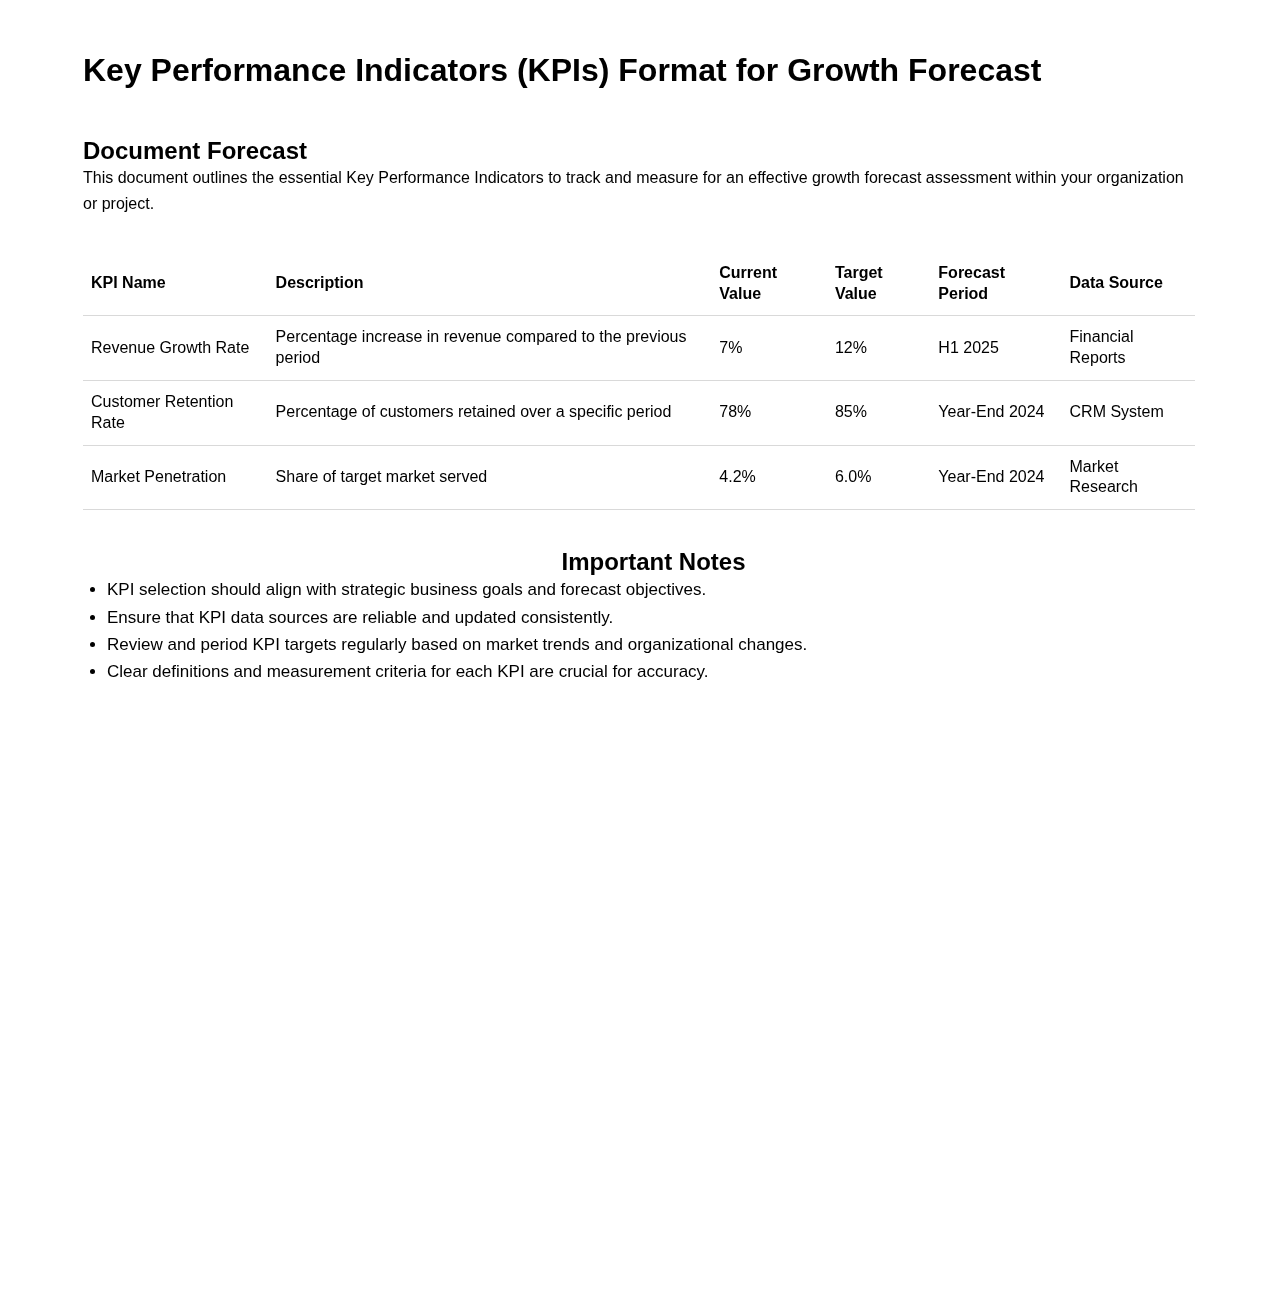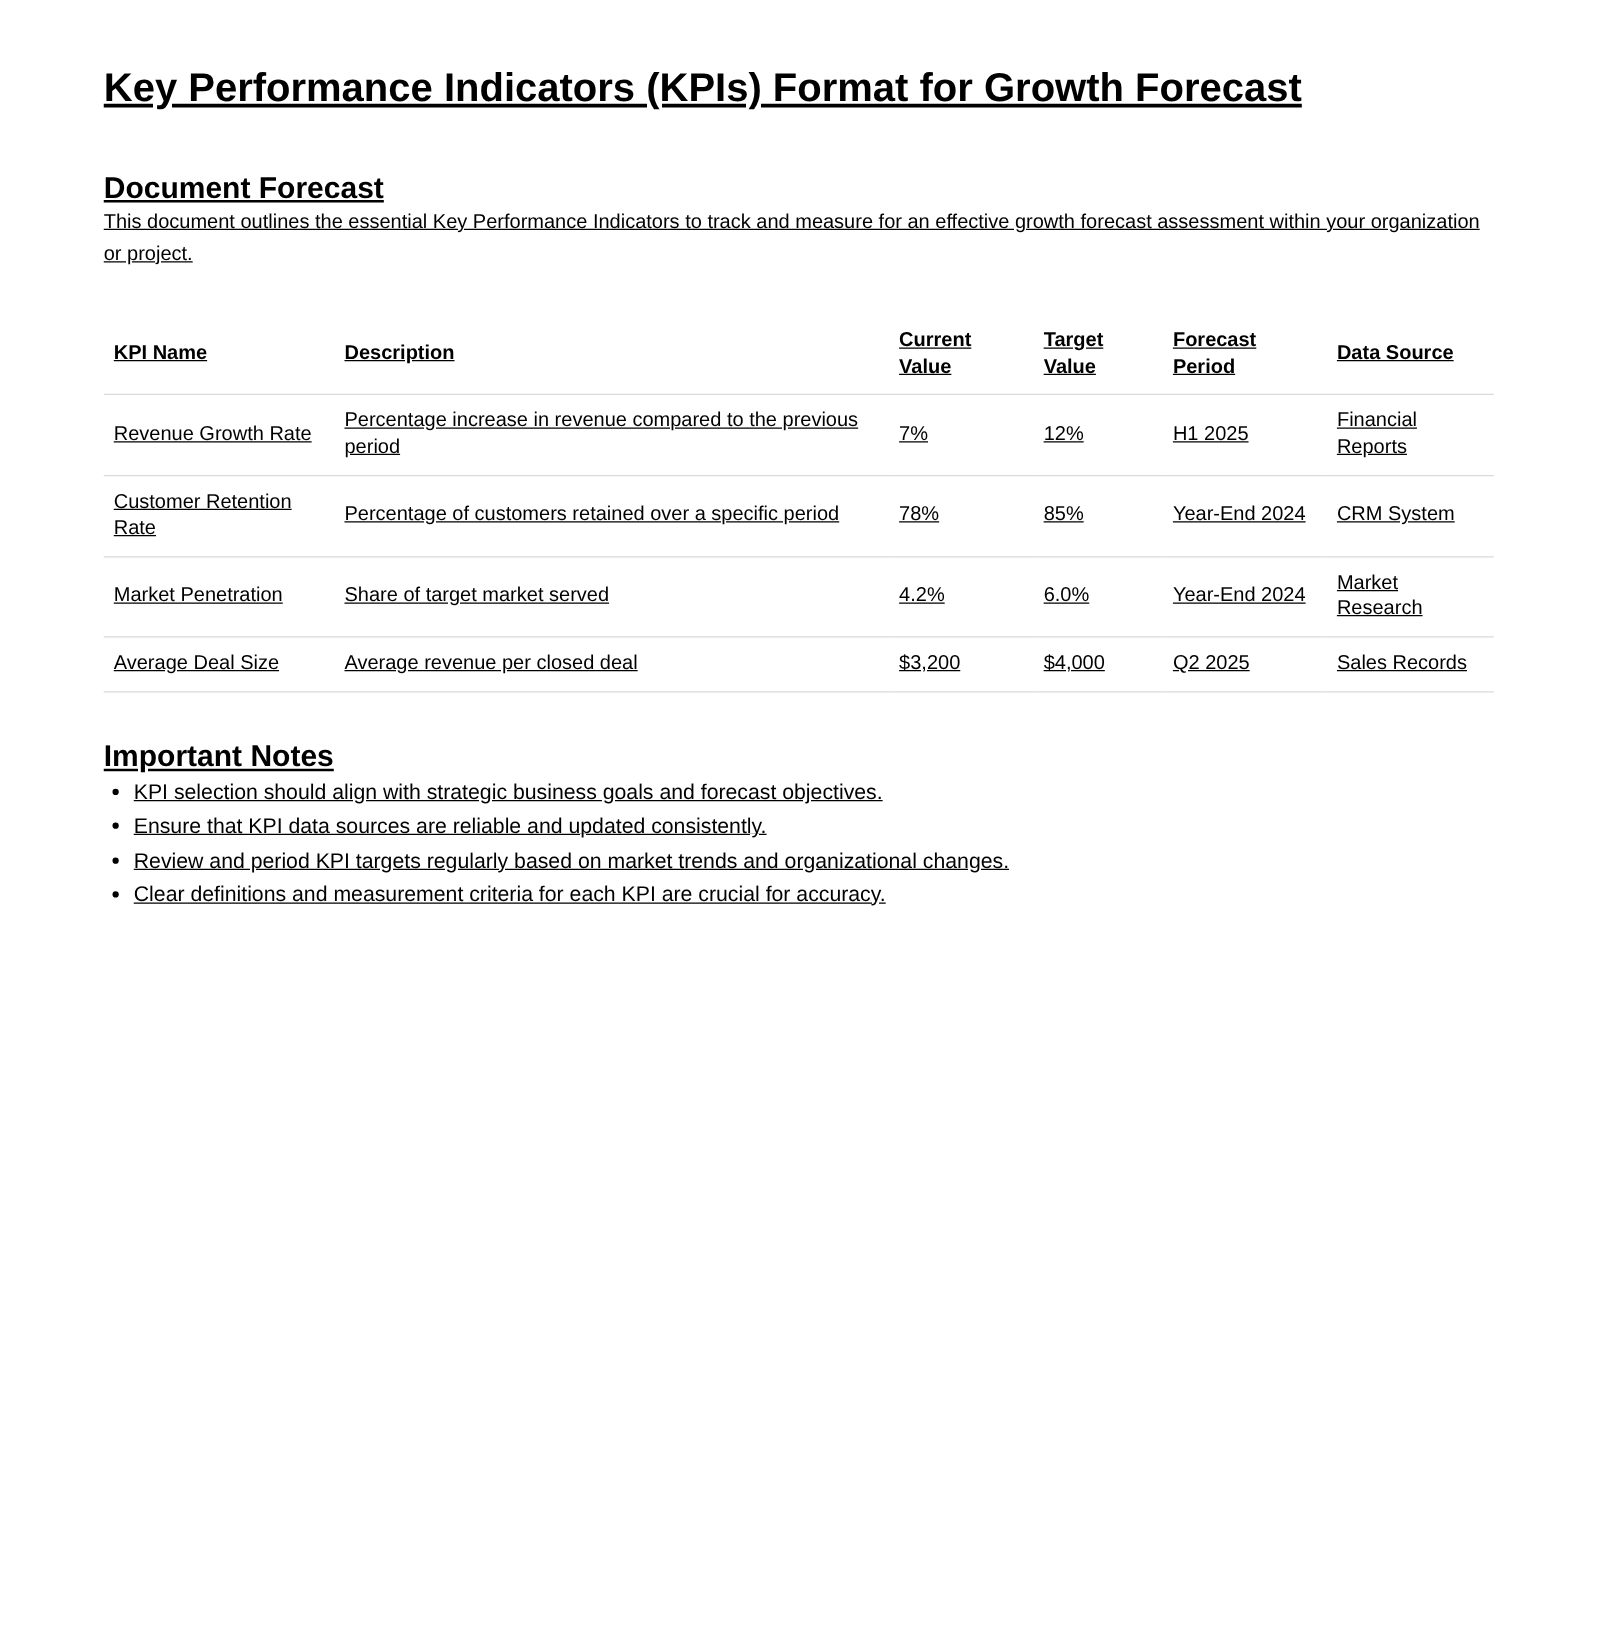--- a/index.html
+++ b/index.html
@@ -9,21 +9,20 @@
     font-family: "Liberation Sans", "DejaVu Sans", sans-serif;
     color: #000000;
     width: 1278px;
     min-height: 1300px;
   }
   .page {
     width: 1278px;
     min-height: 1300px;
     background: #ffffff;
     padding: 52px 54px 40px 83px;
-    text-decoration: underline;
   }
   h1.doc-title {
     font-size: 32px;
     line-height: 1.15;
     font-weight: 700;
     margin: 0 0 48px 0;
   }
   h2.section-heading {
     font-size: 24px;
     line-height: 1.17;
@@ -52,21 +51,21 @@
   table.kpi-table col.c6 { width: 12.0%; }
   table.kpi-table th, table.kpi-table td {
     font-size: 16px;
     line-height: 1.3;
     text-align: left;
     vertical-align: middle;
     padding: 11px 8px;
     border-bottom: 1px solid #d9d9d9;
   }
   table.kpi-table th { font-weight: 700; }
-  .notes-heading { margin-bottom: 24px; }
+  .notes-heading { margin-bottom: 24px; text-align: center; }
   ul.notes-list {
     padding-left: 24px;
     list-style-type: disc;
   }
   ul.notes-list li {
     font-size: 17px;
     line-height: 1.6;
   }
 </style>
 </head>
@@ -120,28 +119,20 @@
             <td>CRM System</td>
           </tr>
           <tr>
             <td>Market Penetration</td>
             <td>Share of target market served</td>
             <td>4.2%</td>
             <td>6.0%</td>
             <td>Year-End 2024</td>
             <td>Market Research</td>
           </tr>
-          <tr>
-            <td>Average Deal Size</td>
-            <td>Average revenue per closed deal</td>
-            <td>$3,200</td>
-            <td>$4,000</td>
-            <td>Q2 2025</td>
-            <td>Sales Records</td>
-          </tr>
         </tbody>
     </table>
   </section>
 
   <section>
     <h2 class="section-heading notes-heading">Important Notes</h2>
     <ul class="notes-list" id="notes-list">
         <li>KPI selection should align with strategic business goals and forecast objectives.</li>
         <li>Ensure that KPI data sources are reliable and updated consistently.</li>
         <li>Review and period KPI targets regularly based on market trends and organizational changes.</li>

